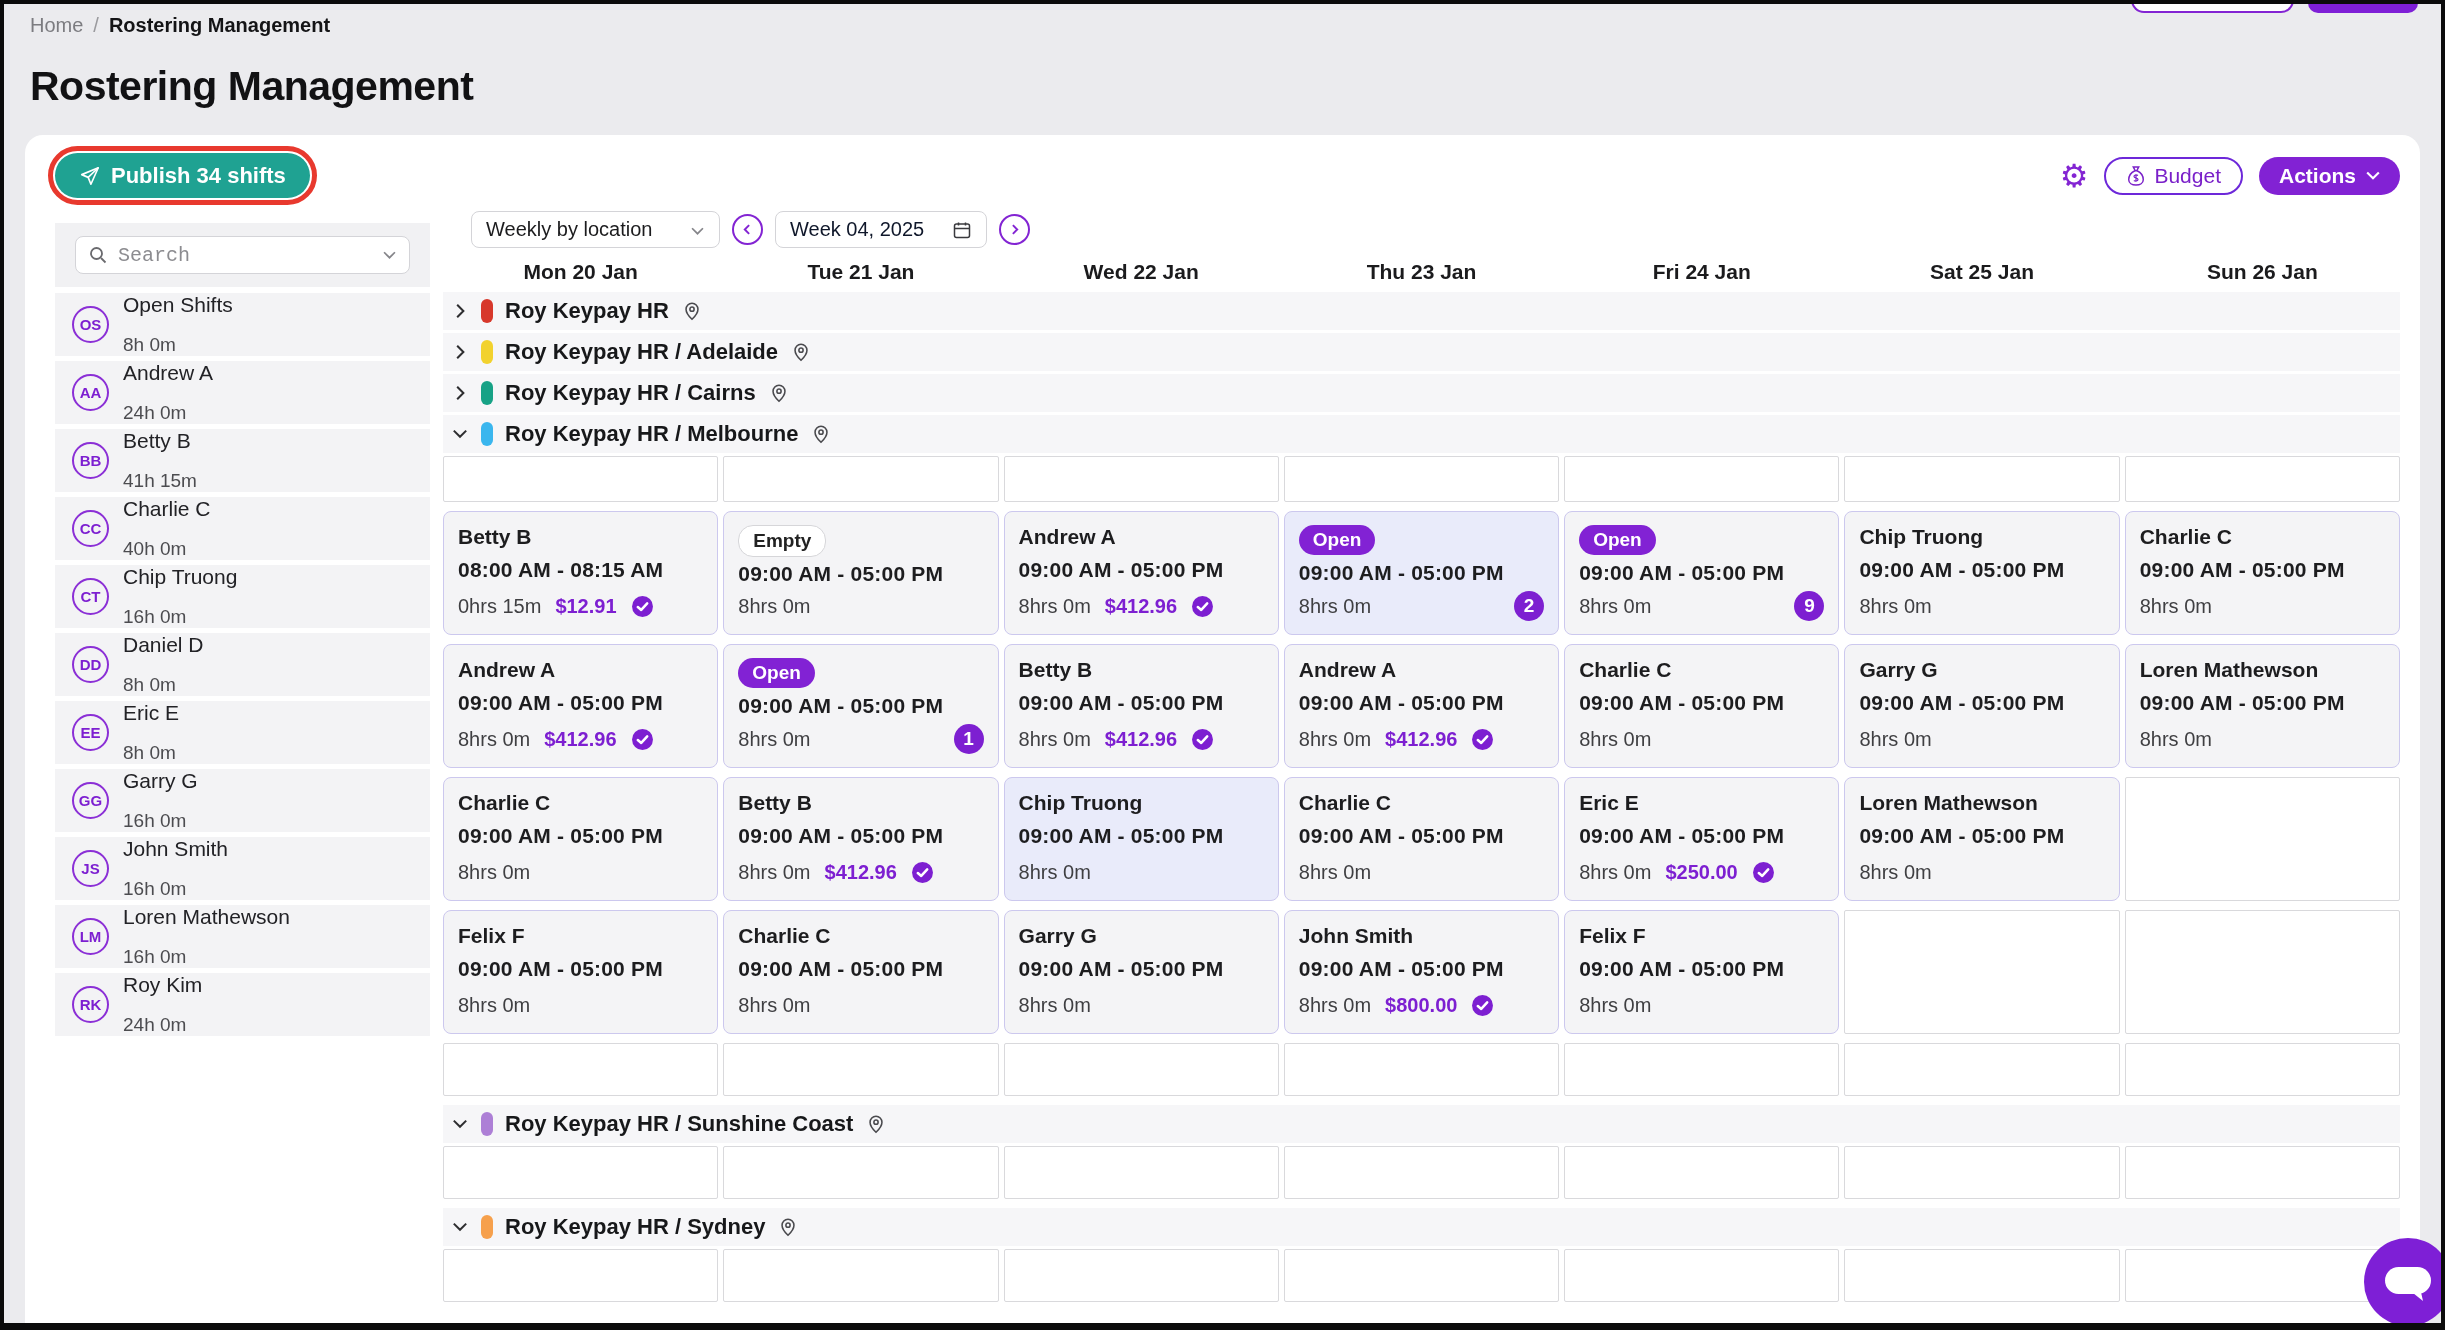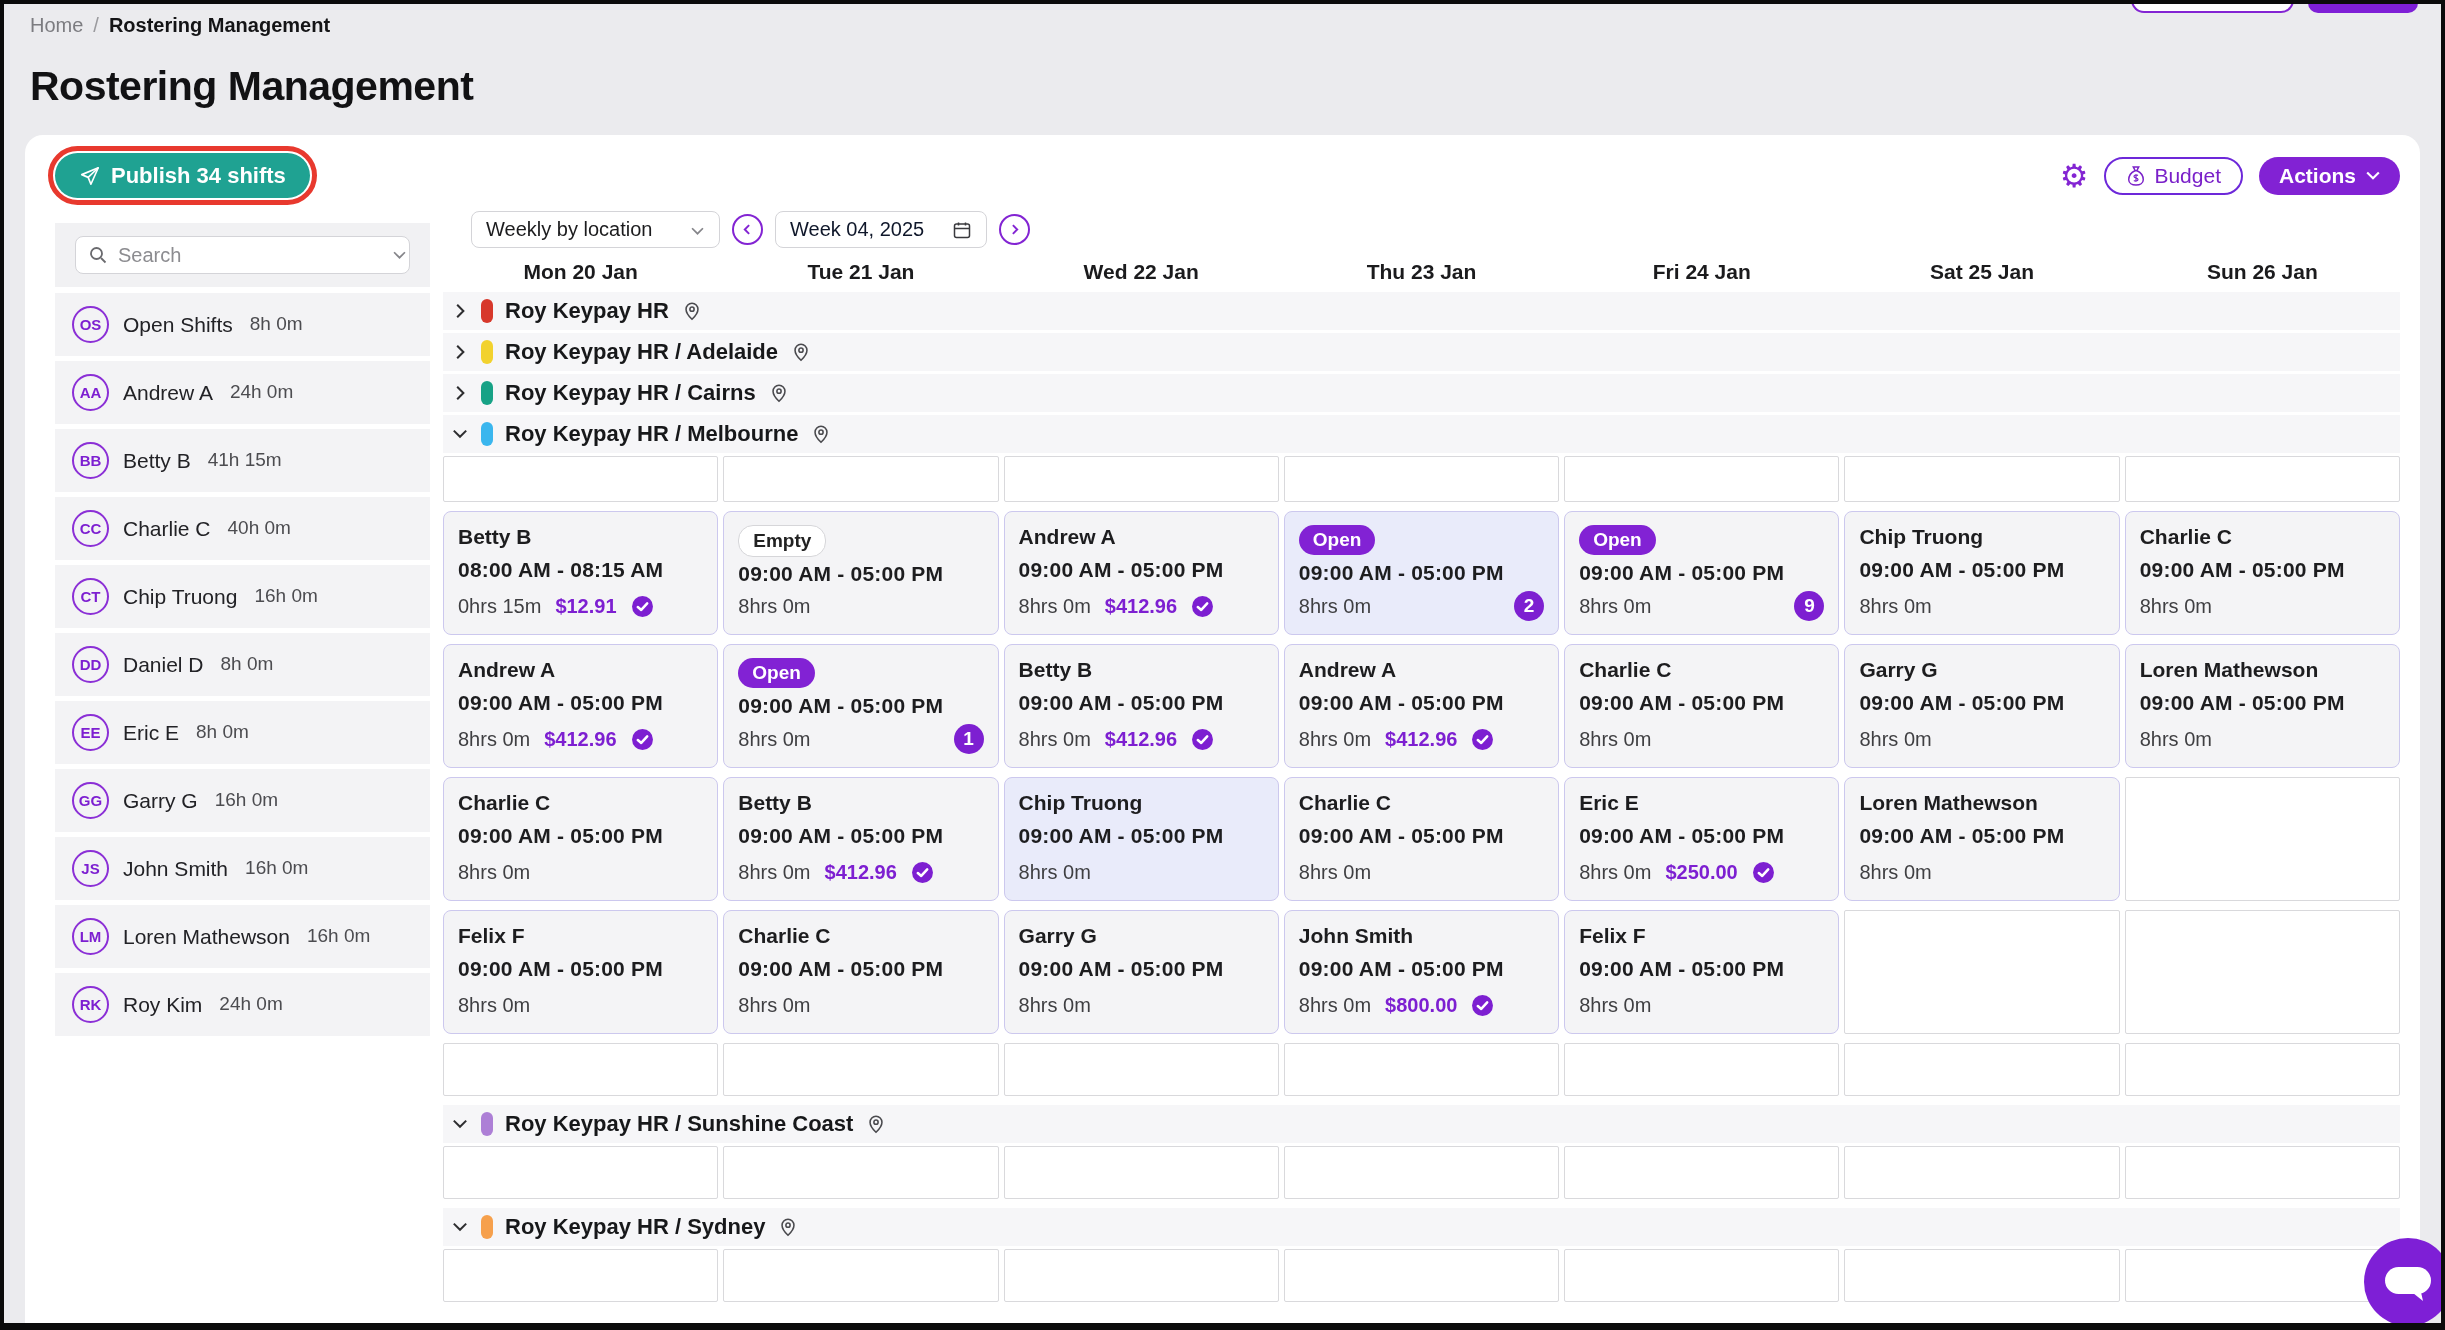--- a/index.html
+++ b/index.html
@@ -71,34 +71,34 @@
   .sel-chev { color:#85858a; width:14px; }
 
   
   .sidebar { margin-top:12px; }
   .search-block { background:#f1f1f3; padding:13px 20px; }
   .search-box {
     display:flex; align-items:center; gap:10px; background:#fff;
     border:1px solid #d4d4d8; border-radius:8px; height:38px; padding:0 12px;
   }
   .search-box input {
-    border:none; outline:none; flex:1; font-size:20px; font-family:Liberation Sans, sans-serif; color:#2c2c2e; background:transparent;
+    border:none; outline:none; flex:1; font-size:20px; font-family:Liberation Mono, monospace; color:#2c2c2e; background:transparent;
   }
   .search-box input::placeholder { color:#8c8c90; }
   .staff-list { margin-top:6px; }
   .staff-row {
     display:flex; align-items:center; gap:14px; background:#f3f3f5;
     height:63px; margin-bottom:5px; padding-left:17px; cursor:pointer;
   }
   .avatar {
     width:37px; height:37px; border-radius:50%; border:2px solid #8b2fd6;
     color:#7d1fd1; font-size:15px; font-weight:600;
     display:flex; align-items:center; justify-content:center; background:transparent; flex:none;
   }
-  .staff-text { display:flex; flex-direction:row; gap:17px; }
+  .staff-text { display:flex; flex-direction:column; gap:17px; }
   .staff-name { font-size:21px; color:#222226; }
   .staff-hours { font-size:19px; color:#4c4c50; }
 
   
   .controls-row { display:flex; align-items:center; gap:12px; margin-left:28px; }
   .view-select { width:249px; }
   .nav-circle {
     width:31px; height:31px; border-radius:50%; border:2px solid #8324d3; background:#fff;
     display:flex; align-items:center; justify-content:center; color:#8324d3; cursor:pointer; flex:none;
   }

